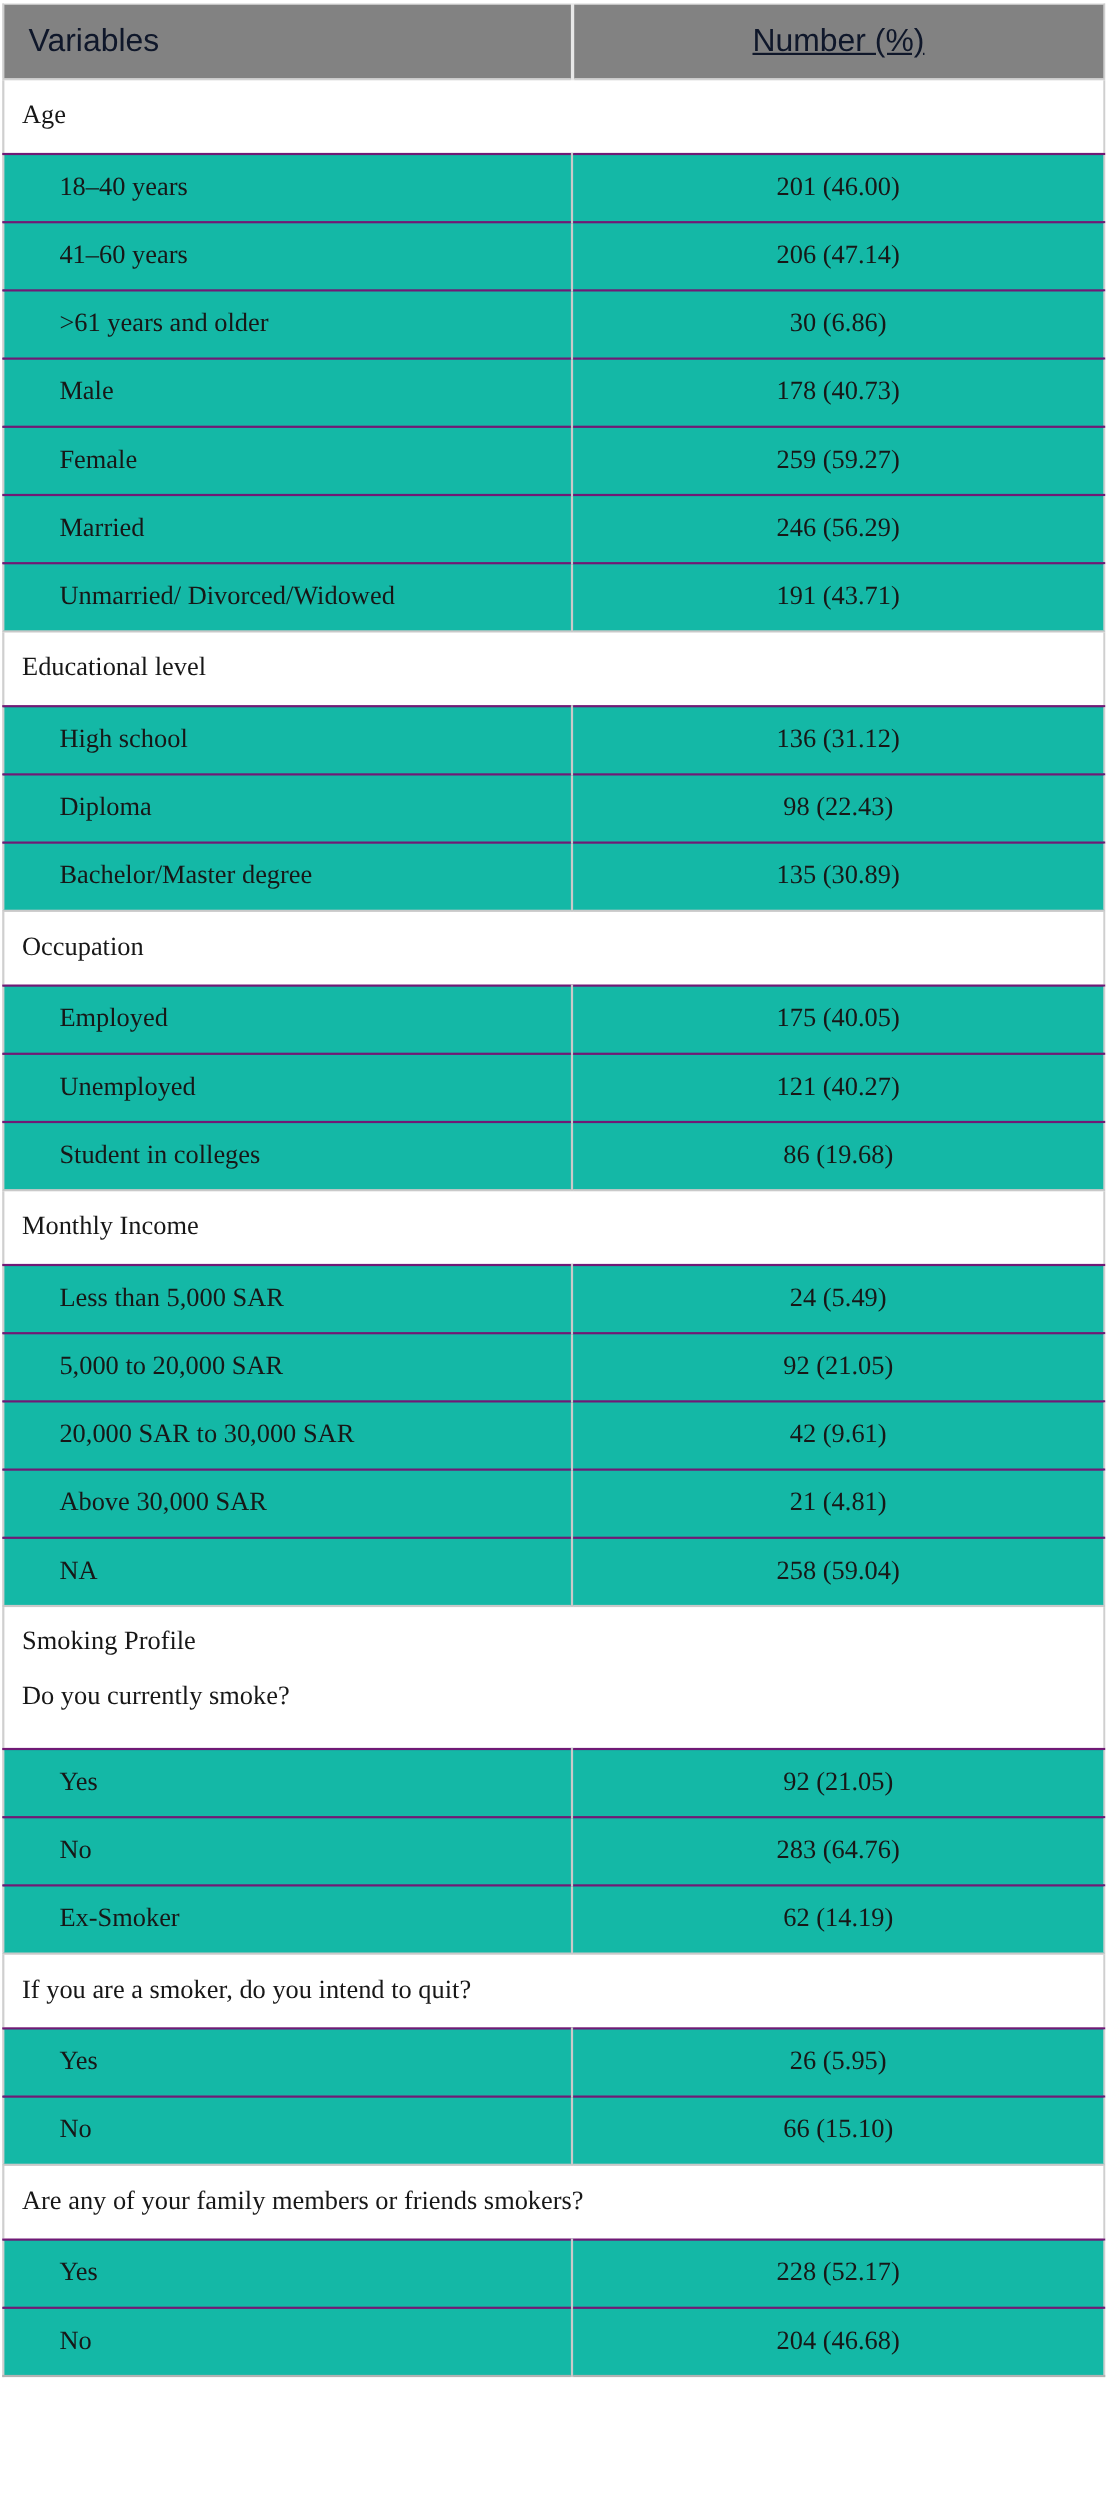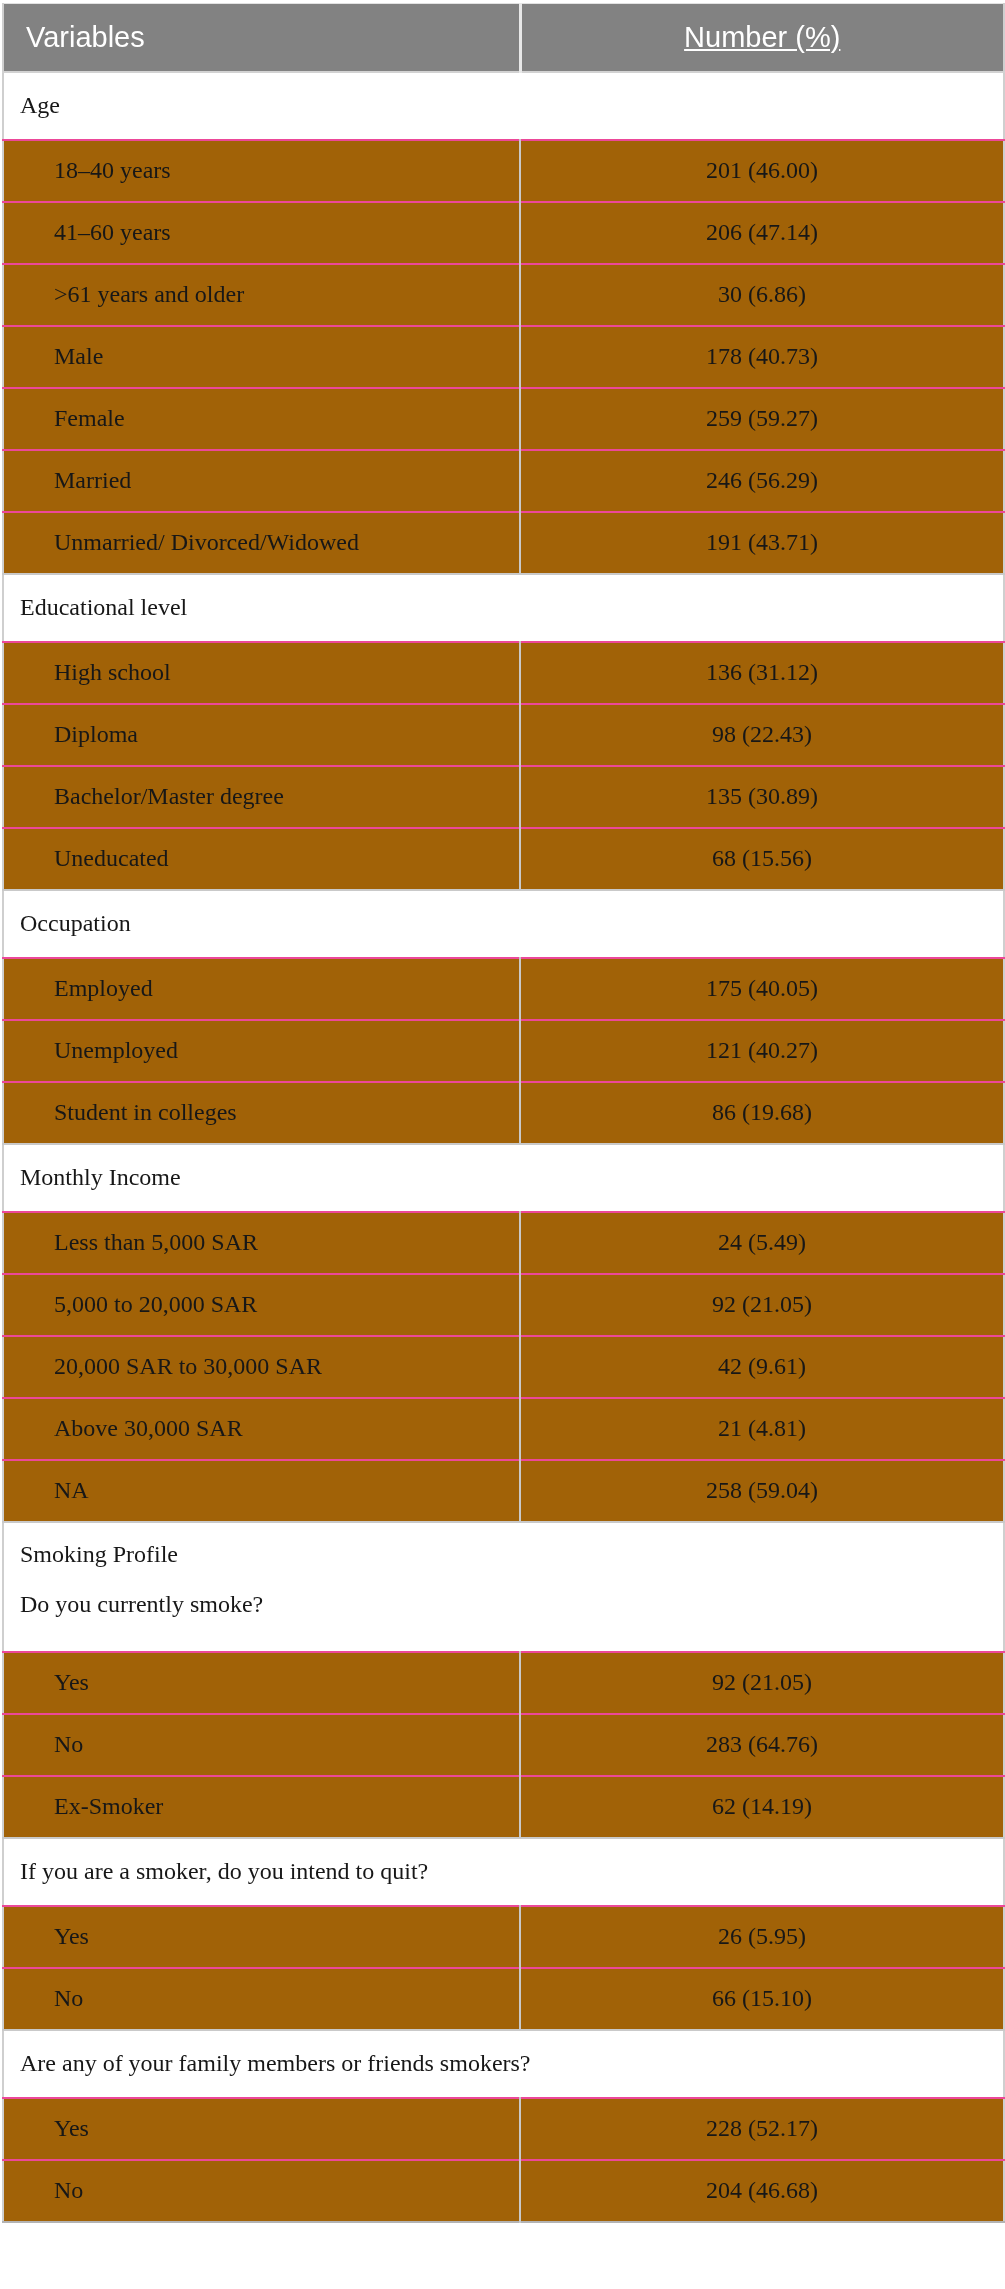--- a/index.html
+++ b/index.html
@@ -20,21 +20,21 @@
     margin: 3px 0 0 2px;
     border-left: 2px solid #cfcfcf;
     border-right: 2px solid #cfcfcf;
     border-top: 1px solid #e2e2e2;
     border-bottom: 2px solid #b3b3b3;
   }
   col.c1 { width: 517px; }
   col.c2 { width: 484px; }
   thead th {
     background: #828282;
-    color: #ffffff;
+    color: #0f172a;
     font-family: "Liberation Sans", "DejaVu Sans", sans-serif;
     font-weight: 400;
     font-size: 29px;
     height: 68px;
     border-bottom: 2px solid #d2d2d2;
   }
   th.var-head {
     text-align: left;
     padding-left: 22px;
   }
@@ -51,22 +51,22 @@
     background: #ffffff;
   }
   tr.category-row td.category-cell.double {
     height: 112px;
     padding-top: 6px;
     padding-bottom: 22px;
   }
   td.category-cell.double .cat-line { line-height: 50px; }
   tr.data-row td {
     height: 62px;
-    border-top: 2px solid #ec4899;
-    background: #a16207;
+    border-top: 2px solid #701a75;
+    background: #14b8a6;
   }
   td.item-cell {
     padding-left: 50px;
     border-right: 2px solid #c9c9c9;
   }
   td.value-cell {
     text-align: center;
   }
 </style>
 </head>
@@ -127,24 +127,20 @@
         <td class="value-cell">136 (31.12)</td>
       </tr>
       <tr class="data-row">
         <td class="item-cell">Diploma</td>
         <td class="value-cell">98 (22.43)</td>
       </tr>
       <tr class="data-row">
         <td class="item-cell">Bachelor/Master degree</td>
         <td class="value-cell">135 (30.89)</td>
       </tr>
-      <tr class="data-row">
-        <td class="item-cell">Uneducated</td>
-        <td class="value-cell">68 (15.56)</td>
-      </tr>
       <tr class="category-row">
         <td colspan="2" class="category-cell">
           <div class="cat-line">Occupation</div>
         </td>
       </tr>
       <tr class="data-row">
         <td class="item-cell">Employed</td>
         <td class="value-cell">175 (40.05)</td>
       </tr>
       <tr class="data-row">

